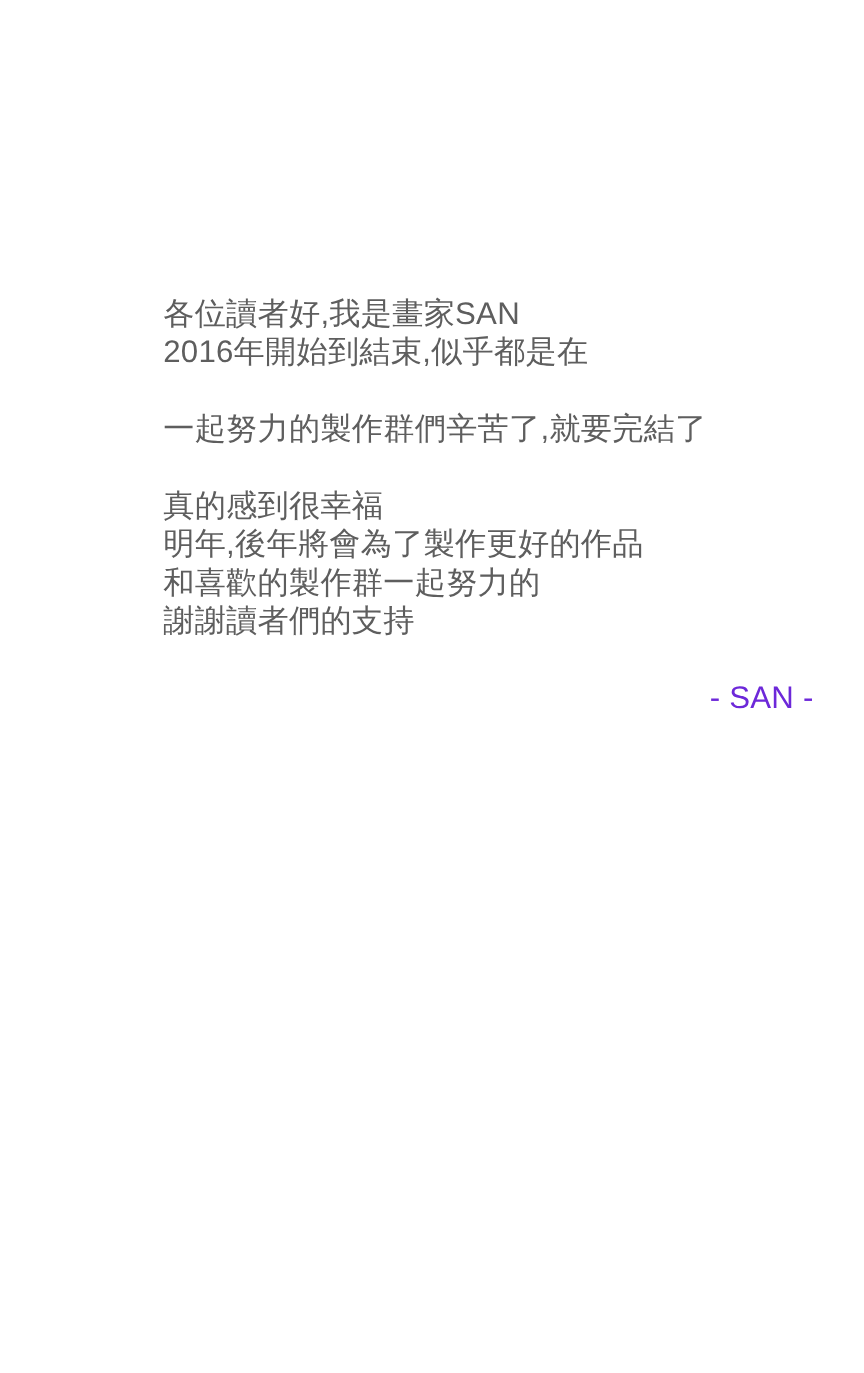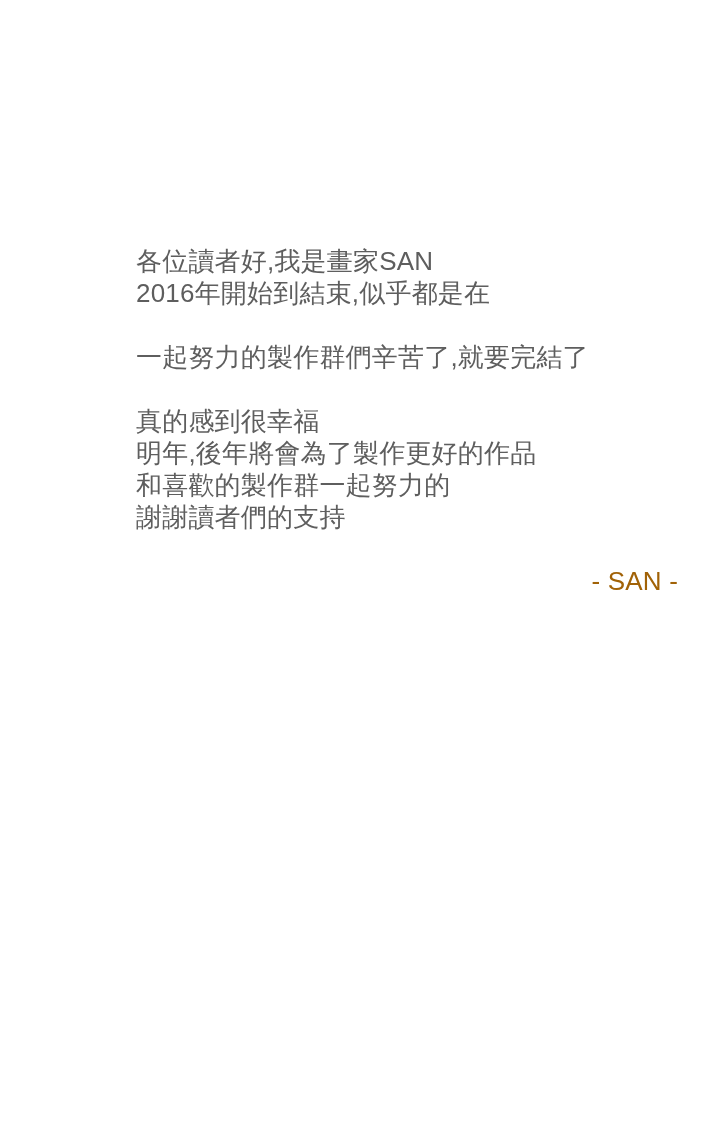--- a/index.html
+++ b/index.html
@@ -29,21 +29,21 @@
     .note p {
       margin: 0;
       padding: 0;
     }
     .para-2 { margin-top: 53px; }
     .para-3 { margin-top: 26px; }
     .line { white-space: nowrap; }
     .signature {
       margin-top: 0;
       text-align: right;
-      color: #a16207;
+      color: #6d28d9;
     }
   </style>
 </head>
 <body>
 
 <div class="note">
 
   <p>
     <span class="line">各位讀者好,我是畫家SAN</span><br>
     <span class="line">2016年開始到結束,似乎都是在</span><br>

